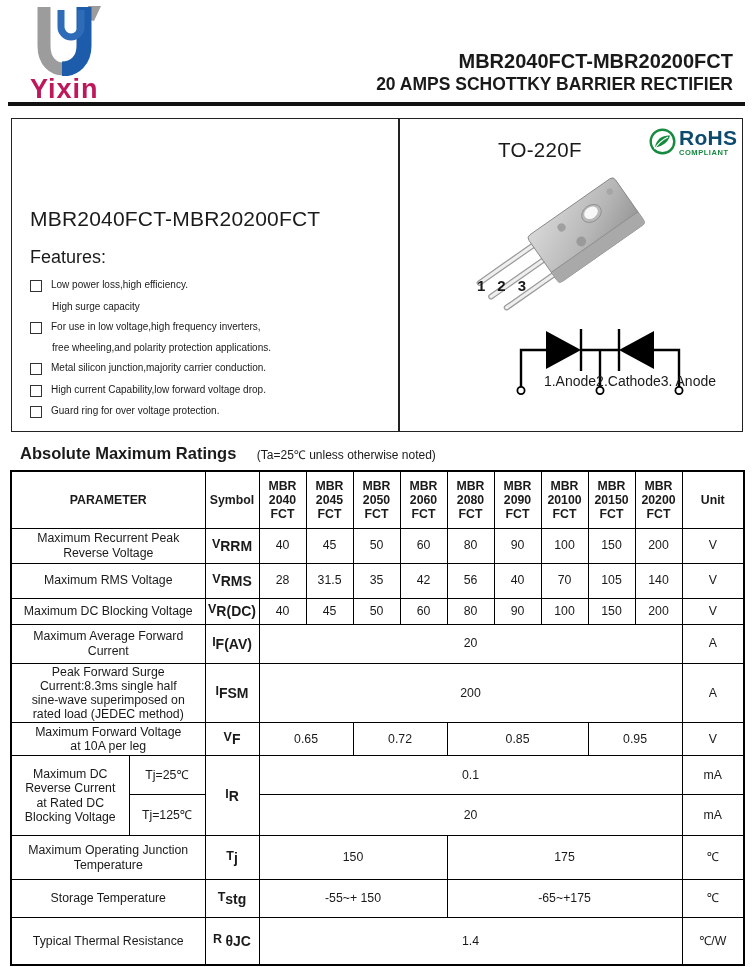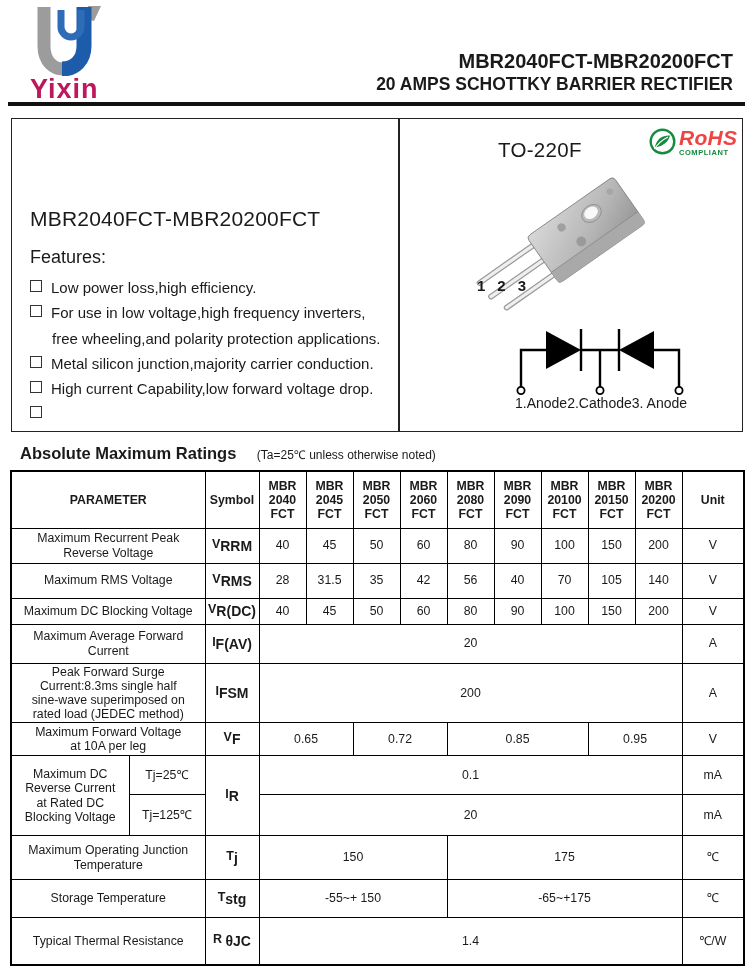--- a/index.html
+++ b/index.html
@@ -13,33 +13,33 @@
   .doc-title{font-size:20px;font-weight:600;}
   .doc-subtitle{font-size:17.5px;font-weight:600;}
   .rule{position:absolute;left:8px;right:8px;top:102px;height:3.5px;background:#111;}
 
   
   .obox{position:absolute;left:11px;top:118px;width:730px;height:312px;border:1.5px solid #222;}
   .odivider{position:absolute;left:386px;top:0;bottom:0;width:1.5px;background:#222;}
   .left-pane{position:absolute;left:18px;top:88px;width:360px;}
   .part-title{font-size:21px;margin-bottom:16px;letter-spacing:.2px;}
   .features-h{font-size:18px;margin-bottom:12px;}
-  .feat-line{font-size:15px;margin-bottom:9.5px;line-height:1.05;display:flex;align-items:flex-start;text-align:right;}
+  .feat-line{font-size:10px;margin-bottom:9.5px;line-height:1.05;display:flex;align-items:flex-start;text-align:right;}
   .feat-line.cont{padding-left:22px;}
   .cb{flex:0 0 auto;width:10px;height:10px;border:1.4px solid #333;margin-right:9px;margin-top:0;}
 
   .pkg-title{position:absolute;left:498px;top:138px;font-size:20.5px;letter-spacing:.3px;text-align:center;}
   .rohs{position:absolute;left:649px;top:127px;display:flex;align-items:center;}
   .rohs-txt{margin-left:3px;line-height:1;}
-  .rohs-name{font-size:21px;font-weight:700;color:#ef4444;letter-spacing:.3px;font-style:italic;}
+  .rohs-name{font-size:21px;font-weight:700;color:#0c4a6e;letter-spacing:.3px;}
   .rohs-sub{font-size:7.5px;font-weight:700;color:#168a3f;letter-spacing:.55px;margin-top:1px;}
   .pkg-img{position:absolute;left:468px;top:170px;}
   .pins{position:absolute;left:477px;top:277px;display:flex;gap:12px;font-size:15px;font-weight:700;}
   .diode{position:absolute;left:497px;top:318px;}
-  .pinlabels{position:absolute;left:486px;top:395px;width:230px;display:flex;justify-content:center;font-size:14px;}
+  .pinlabels{position:absolute;left:486px;top:373px;width:230px;display:flex;justify-content:flex-end;font-size:14px;}
 
   
   .amr{position:absolute;left:20px;top:444px;}
   .amr-h{font-size:16.5px;font-weight:700;}
   .amr-c{font-size:12px;margin-left:16px;}
   table.rt{position:absolute;left:10px;top:470px;width:734px;border-collapse:collapse;
            table-layout:fixed;border:2px solid #000;}
   table.rt td{border:1px solid #000;text-align:center;vertical-align:middle;
               font-size:12.3px;padding:1px 2px;line-height:1.15;}
   td.b{font-weight:700;font-size:11.5px;}
@@ -71,37 +71,41 @@
     <div class="odivider"></div>
 
     <div class="left-pane">
       <div class="part-title">MBR2040FCT-MBR20200FCT</div>
       <div class="features-h">Features:</div>
 
       <div class="feat-line">
         <span class="cb"></span>
         <span>Low power loss,high efficiency.</span>
       </div>
+      <div class="feat-line cont">
+        <span>High surge capacity</span>
+      </div>
       <div class="feat-line">
         <span class="cb"></span>
         <span>For use in low voltage,high frequency inverters,</span>
       </div>
       <div class="feat-line cont">
         <span>free wheeling,and polarity protection applications.</span>
       </div>
       <div class="feat-line">
         <span class="cb"></span>
         <span>Metal silicon junction,majority carrier conduction.</span>
       </div>
       <div class="feat-line">
         <span class="cb"></span>
         <span>High current Capability,low forward voltage drop.</span>
       </div>
       <div class="feat-line">
         <span class="cb"></span>
+        <span>Guard ring for over voltage protection.</span>
       </div>
     </div>
   </div>
 
   <div class="rohs">
     <svg width="27" height="27" viewBox="0 0 27 27">
       <circle cx="13.5" cy="13.5" r="11.8" fill="none" stroke="#168a3f" stroke-width="2.4"></circle>
       <path d="M6,19 C7.5,10.5 14,7 21,7.5 C19.5,14 14,17.8 7.5,19.2 Z" fill="#168a3f"></path>
       <path d="M5.5,21 C9,15.5 13,12 19,9" stroke="#ffffff" stroke-width="1.1" fill="none"></path>
     </svg>

